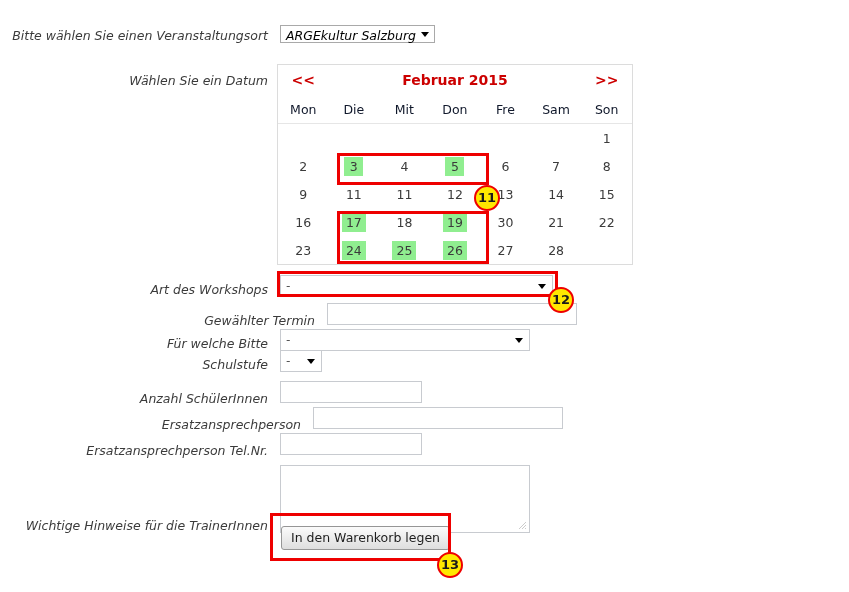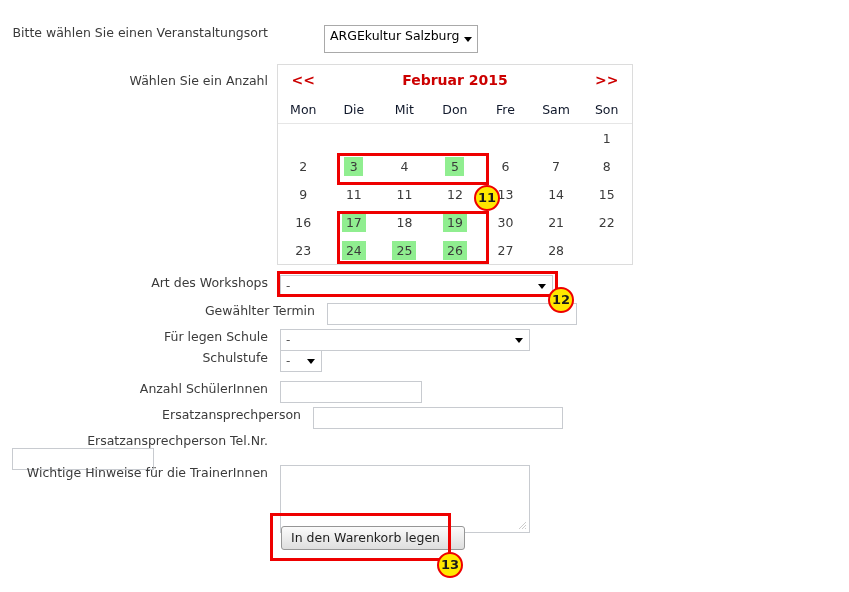--- a/index.html
+++ b/index.html
@@ -16,48 +16,48 @@
     color: #333333;
     overflow: hidden;
   }
 
   
   .row {
     position: absolute;
     left: 0;
     width: 849px;
     display: flex;
-    align-items: flex-start;
+    align-items: flex-end;
+    font-style: italic;
   }
   .lbl {
     width: 268px;
     text-align: right;
     padding-right: 0;
     font-size: 12.5px;
     color: #3b3b3b;
     line-height: 15px;
     white-space: nowrap;
     font-family: "DejaVu Sans", "Liberation Sans", sans-serif;
   }
   .fld { margin-left: 12px; }
 
   
   .sel {
     box-sizing: border-box;
     border: 1px solid #a9a9a9;
     background: #ffffff;
-    height: 28px;
+    height: 18px;
     line-height: 19px;
     font-size: 12.5px;
     color: #000000;
     padding: 0 18px 0 5px;
     position: relative;
     display: inline-block;
     white-space: nowrap;
-    margin-left: 44px;
   }
   .sel .arrow {
     position: absolute;
     right: 5px;
     top: 50%;
     margin-top: -2px;
     width: 0; height: 0;
     border-left: 4px solid transparent;
     border-right: 4px solid transparent;
     border-top: 5px solid #000000;
@@ -104,21 +104,21 @@
     width: 9px; height: 9px;
     opacity: .55;
   }
   .btn {
     box-sizing: border-box;
     border: 1px solid #969696;
     border-radius: 3px;
     background: linear-gradient(#fbfbfb, #dedede);
     font-size: 12.5px;
     color: #1d1d1d;
-    padding: 3px 24px 4px 9px;
+    padding: 3px 9px 4px 9px;
     font-family: "DejaVu Sans", "Liberation Sans", sans-serif;
     line-height: 15px;
     white-space: nowrap;
   }
 
   
   #calendar {
     position: absolute;
     left: 277px;
     top: 64px;
@@ -203,21 +203,21 @@
   <div class="lbl">Bitte wählen Sie einen Veranstaltungsort</div>
   <div class="fld">
     <div class="sel" style="min-width:135px;">
       <span>ARGEkultur Salzburg</span>
       <span class="arrow"></span>
     </div>
   </div>
 </div>
 
 <div class="row" style="top:73px;">
-  <div class="lbl">Wählen Sie ein Anzahl</div>
+  <div class="lbl">Wählen Sie ein Datum</div>
 </div>
 
 <div id="calendar">
   <table>
     <tbody>
         <tr>
       <td class="cal-nav">&lt;&lt;</td>
       <td class="cal-title" colspan="5">Februar 2015</td>
       <td class="cal-nav">&gt;&gt;</td>
     </tr>
@@ -292,21 +292,21 @@
 </div>
 
 <div class="row" style="top:303px;padding-left:47px;">
   <div class="lbl">Gewählter Termin</div>
   <div class="fld">
     <div class="txt" style="width:250px;"></div>
   </div>
 </div>
 
 <div class="row" style="top:329px;">
-  <div class="lbl">Für legen Schule</div>
+  <div class="lbl">Für welche Bitte</div>
   <div class="fld">
     <div class="sel-plain" style="width:250px;">
       <span>-</span>
       <span class="arrow"></span>
     </div>
   </div>
 </div>
 
 <div class="row" style="top:350px;">
   <div class="lbl">Schulstufe</div>
@@ -325,21 +325,21 @@
   </div>
 </div>
 
 <div class="row" style="top:407px;margin-left:33px;">
   <div class="lbl">Ersatzansprechperson</div>
   <div class="fld">
     <div class="txt" style="width:250px;"></div>
   </div>
 </div>
 
-<div class="row" style="top:433px;flex-direction:column;">
+<div class="row" style="top:433px;">
   <div class="lbl">Ersatzansprechperson Tel.Nr.</div>
   <div class="fld">
     <div class="txt" style="width:142px;"></div>
   </div>
 </div>
 
 <div class="row" style="top:459px;margin-top:6px;">
   <div class="lbl">Wichtige Hinweise für die TrainerInnen</div>
   <div class="fld">
     <div class="area" style="width:250px;height:68px;">

